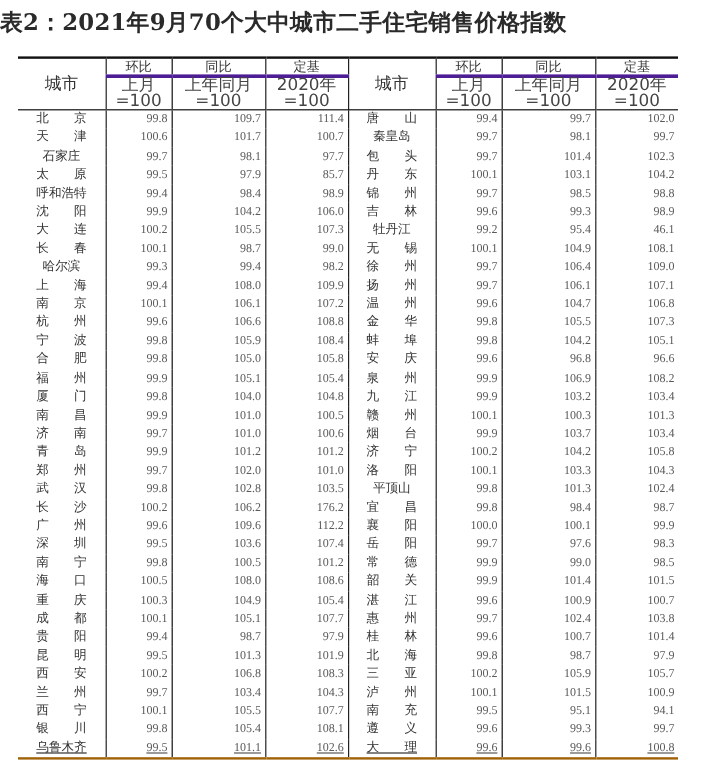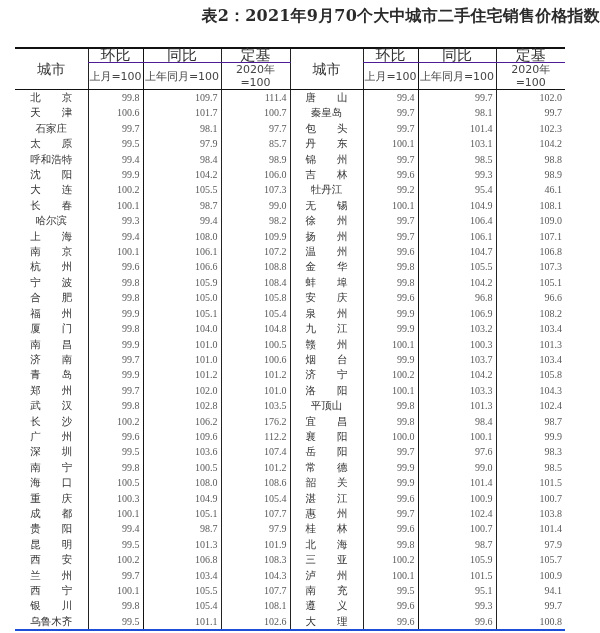--- a/index.html
+++ b/index.html
@@ -1,39 +1,39 @@
 <!DOCTYPE html>
 <html><head>
 <meta charset="utf-8">
 <style>
   html, body { margin:0; padding:0; background:#ffffff; }
   body { width:600px; height:633px; position:relative; overflow:hidden;
          font-family:"DejaVu Serif","Liberation Serif",serif; color:#222; }
-  .title { position:absolute; left:0; top:6px; width:600px; text-align:right;
-           font-size:16px; font-weight:bold; color:#2a2a2a; letter-spacing:0.2px;
+  .title { position:absolute; left:0; top:6px; width:600px; text-align:left;
+           font-size:19px; font-weight:bold; color:#2a2a2a; letter-spacing:0.2px;
            font-family:"DejaVu Serif","Liberation Serif",serif; }
   table.idx { position:absolute; left:15px; top:47px; border-collapse:collapse;
               table-layout:fixed; width:538px; }
   table.idx col.c-city { width:73px; }
   table.idx col.c-hb   { width:55px; }
   table.idx col.c-tb   { width:78px; }
   table.idx col.c-dj   { width:69px; }
   table.idx thead tr:first-child th { border-top:2px solid #111; }
-  table.idx th { font-weight:normal; font-size:15px; color:#333; height:13px; line-height:13px;
-                 padding:0; text-align:center; border-bottom:1px solid #4c1d95;
+  table.idx th { font-weight:normal; font-size:11px; color:#333; height:13px; line-height:13px;
+                 padding:0; text-align:center; border-bottom:3px solid #4c1d95;
                  font-family:"DejaVu Sans","Liberation Sans",sans-serif; }
   table.idx th.city-h { font-size:14px; border-bottom:1.5px solid #111; }
-  table.idx thead tr.sub th { border-bottom:1.5px solid #111; font-size:11px; color:#444; }
+  table.idx thead tr.sub th { border-bottom:1.5px solid #111; font-size:14px; color:#444; }
   table.idx th.bl, table.idx td.bl { border-left:1px solid #222; }
   table.idx th.bl2, table.idx td.bl2 { border-left:1.5px solid #111; }
   table.idx td { height:15.4px; line-height:15.4px; padding:0; font-size:9.5px; color:#555; white-space:nowrap; overflow:hidden; }
   table.idx td.num { text-align:right; padding-right:3px; font-family:"Liberation Serif","DejaVu Serif",serif; font-size:10px; color:#5a5a5a; }
   table.idx td.city { text-align:center; font-size:10.5px; color:#333; letter-spacing:0px;
                       font-family:"DejaVu Sans","Liberation Sans",sans-serif; }
-  table.idx tbody tr:last-child td { border-bottom:2px solid #1d4ed8; }
+  table.idx tbody tr:last-child td { border-bottom:2px solid #a16207;text-decoration:underline; }
 </style>
 </head>
 <body>
 
 <div class="title">表2：2021年9月70个大中城市二手住宅销售价格指数</div>
 
 <table class="idx">
   <colgroup>
     <col class="c-city">
       <col class="c-hb">

